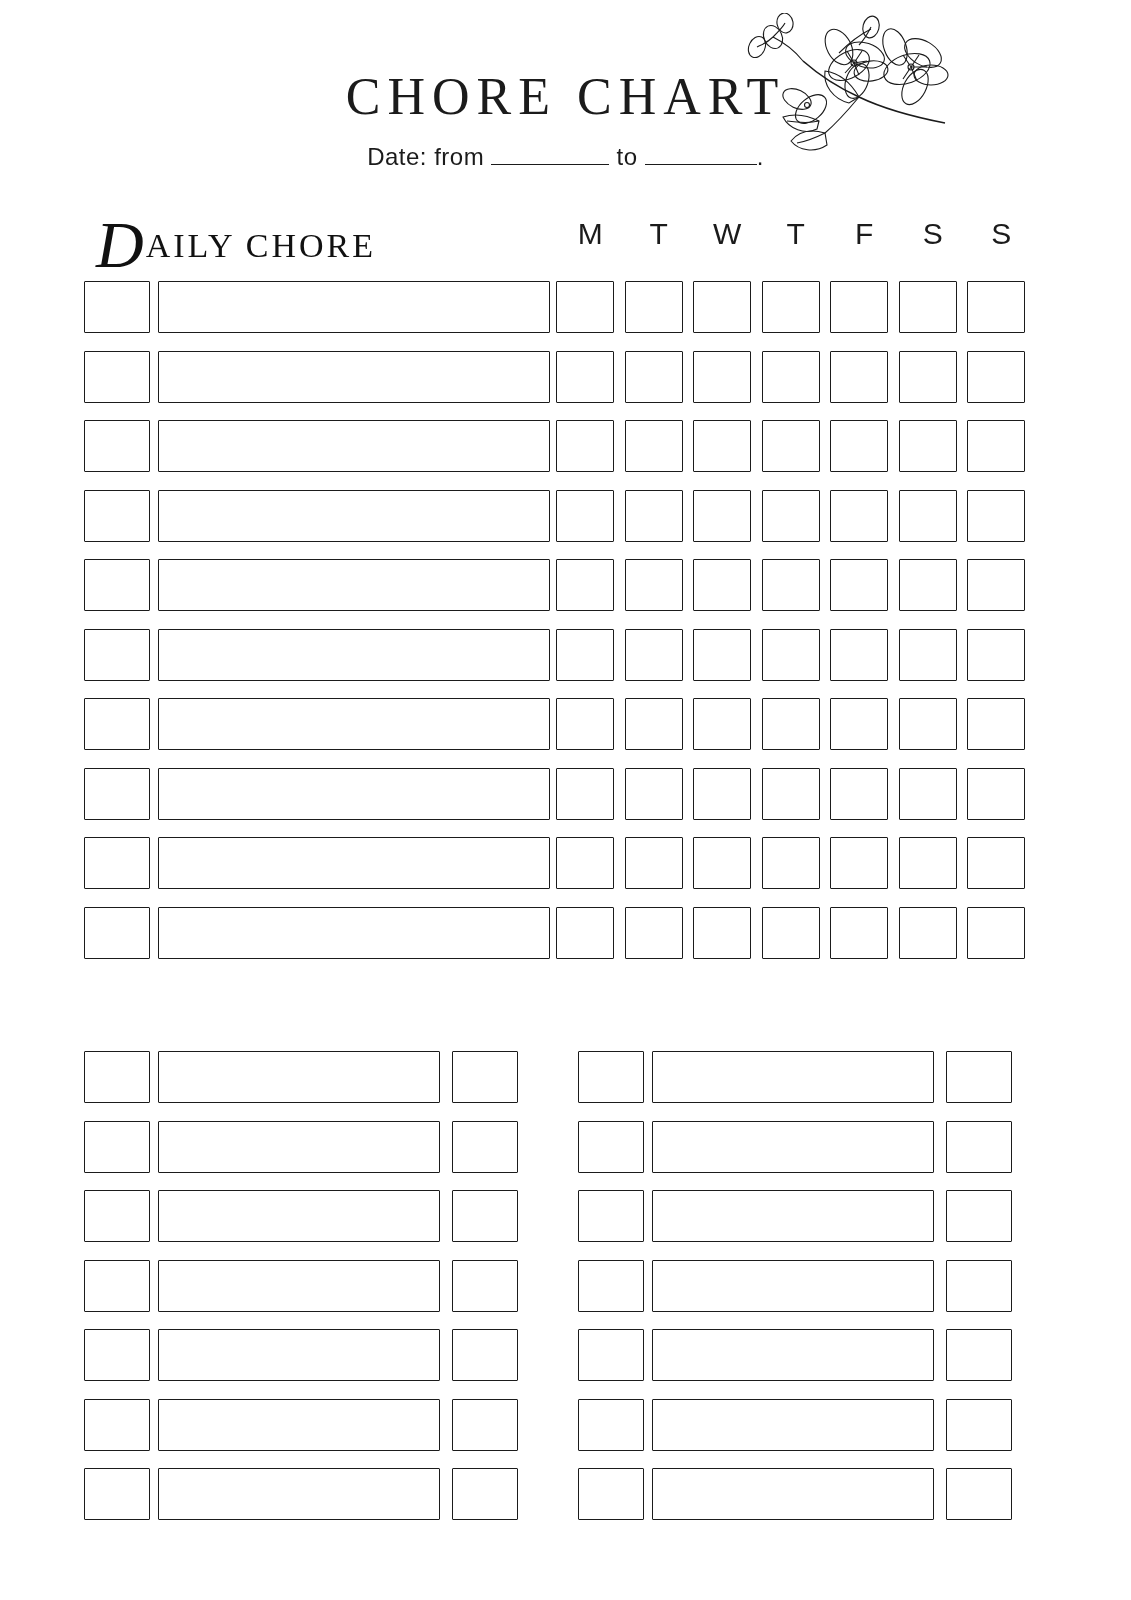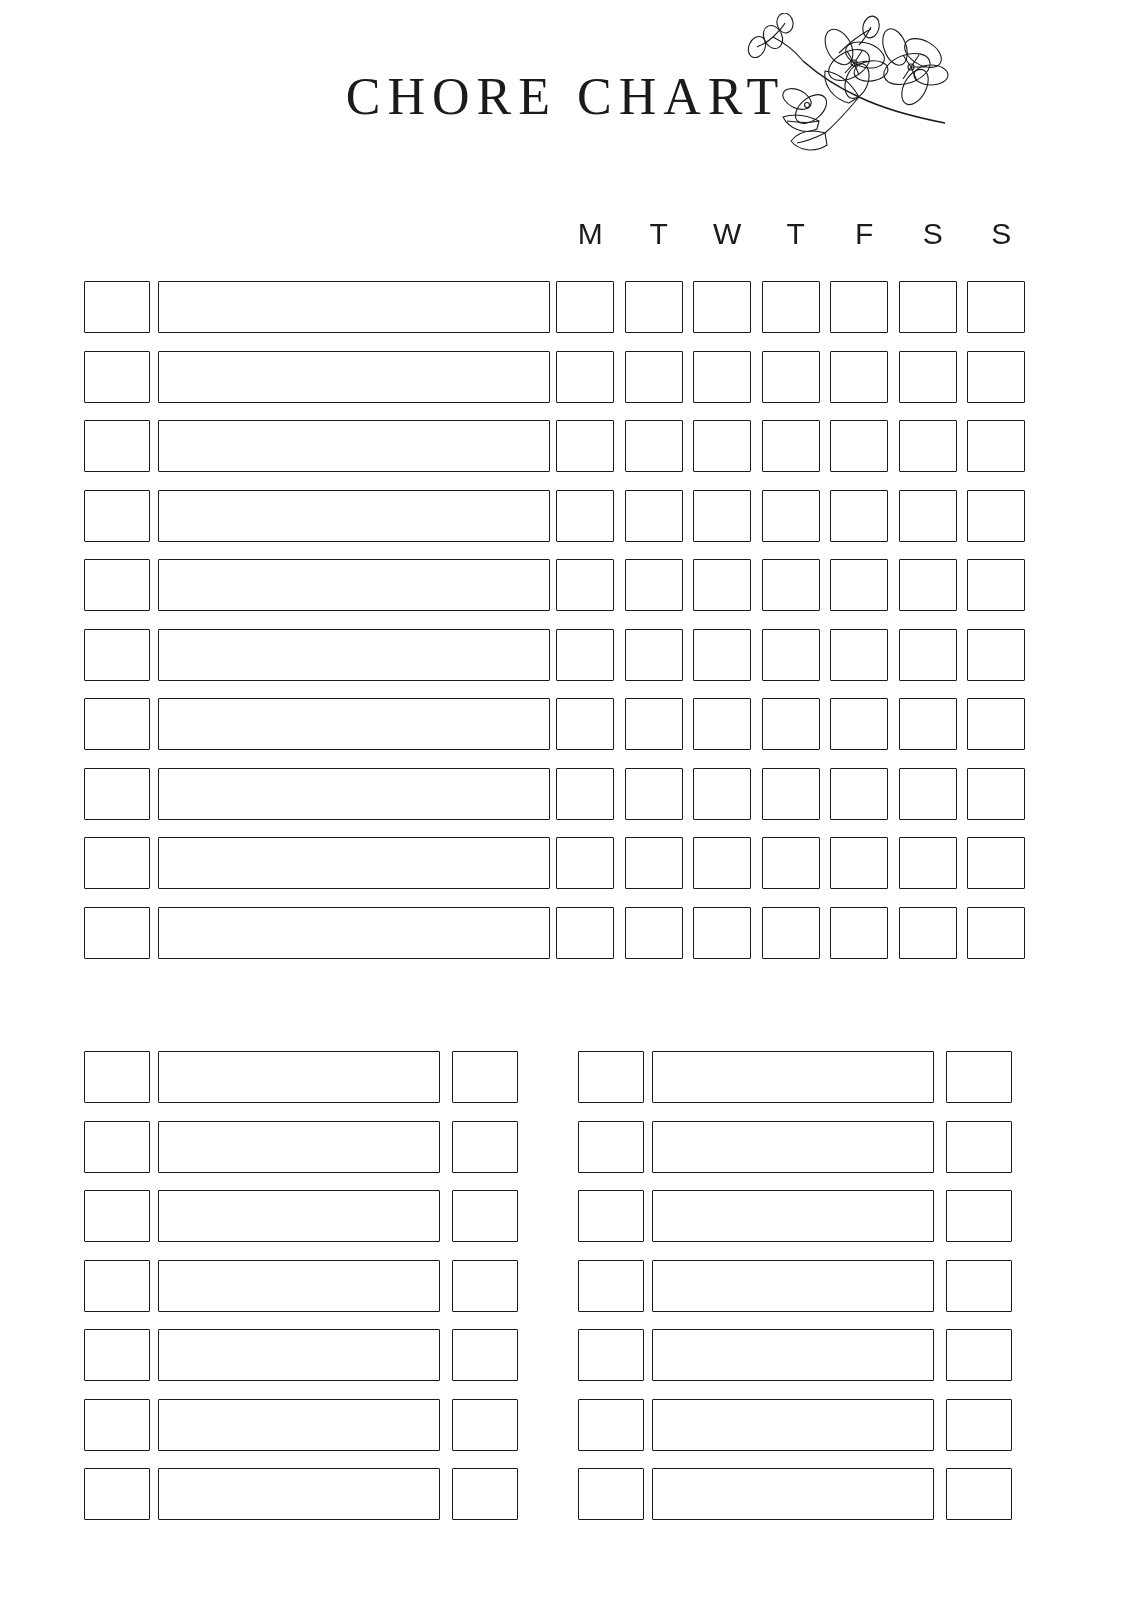--- a/index.html
+++ b/index.html
@@ -121,20 +121,26 @@
   .w-label { width: 282px; height: 52px; }
   .w-end   { width: 66px; height: 52px; }
 </style>
 </head>
 <body>
 
 <div class="page">
 
   <div class="title">CHORE CHART</div>
 
+  <div class="date-line">
+    <span>Date: from</span>
+    <span class="blank long"></span>
+    <span>to</span>
+    <span class="blank short"></span><span>.</span>
+  </div>
 
   <div class="floral">
     <svg viewBox="0 0 250 160" width="250" height="160" fill="none" stroke="#1b1b1b" stroke-width="1.1">
 
       <path d="M246 110 C215 104 185 96 160 84 C138 74 120 62 104 48" stroke-width="1.6"></path>
       <path d="M160 84 C150 96 140 108 126 120"></path>
       <path d="M104 48 C96 38 86 30 74 24"></path>
       <path d="M140 40 C150 30 160 22 172 16"></path>
 
       <path d="M126 120 C112 116 100 118 92 128 C100 138 116 140 128 132 Z"></path>
@@ -178,20 +184,23 @@
       </g>
 
       <g>
         <ellipse cx="112" cy="96" rx="18" ry="11" transform="rotate(-40 112 96)"></ellipse>
         <ellipse cx="98" cy="86" rx="15" ry="9" transform="rotate(25 98 86)"></ellipse>
         <circle cx="108" cy="92" r="2.5"></circle>
       </g>
     </svg>
   </div>
 
+  <div class="sec-head" style="top:196px; left:96px;">
+    <span class="dropcap">D</span><span>AILY CHORE</span>
+  </div>
 
   <div class="days">
     <div class="day">M</div>
     <div class="day">T</div>
     <div class="day">W</div>
     <div class="day">T</div>
     <div class="day">F</div>
     <div class="day">S</div>
     <div class="day">S</div>
   </div>

